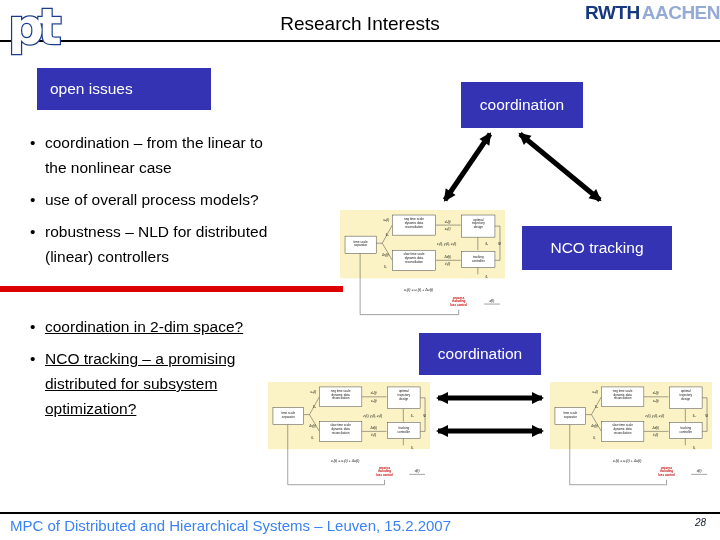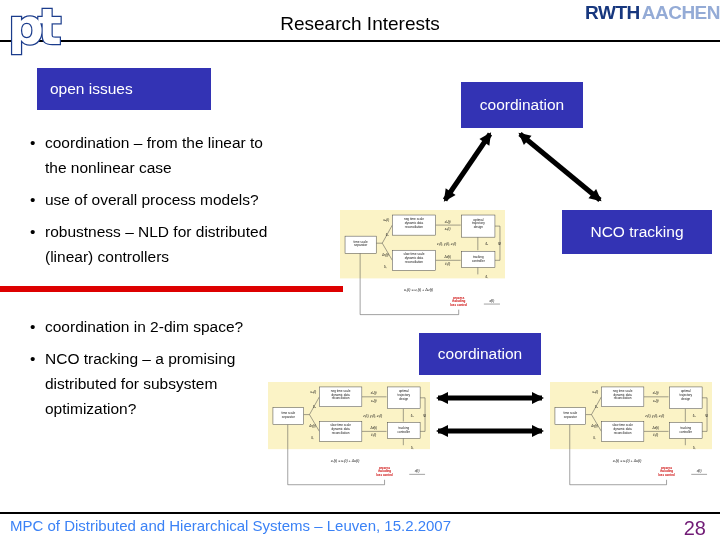--- a/index.html
+++ b/index.html
@@ -10,36 +10,36 @@
   #rule-bottom{top:512px;}
   .title{position:absolute;top:13px;left:0;right:0;text-align:center;font-size:19px;}
   .pt-logo{position:absolute;left:2px;top:0;}
   .rwth{position:absolute;right:0;top:5px;text-align:right;font-weight:bold;
         font-size:19px;line-height:16px;letter-spacing:-0.5px;}
   .rwth .dark{color:#17377e;}
   .rwth .light{color:#94abd6;margin-left:2px;}
   .bluebox{position:absolute;background:#3333b4;color:#fff;display:flex;align-items:center;font-size:15.5px;}
   #open-issues{left:37px;top:68px;width:174px;height:42px;padding-left:13px;box-sizing:border-box;}
   #coord-top{left:461px;top:82px;width:122px;height:46px;justify-content:center;}
-  #nco{left:522px;top:210px;width:150px;height:44px;justify-content:center;margin-left:40px;}
+  #nco{left:522px;top:226px;width:150px;height:44px;justify-content:center;}
   #coord-bottom{left:419px;top:333px;width:122px;height:42px;justify-content:center;}
   ul.bullets{position:absolute;left:28px;margin:0;padding:0;list-style:none;width:320px;
              font-size:15.5px;line-height:25px;}
   ul.bullets li{position:relative;padding-left:17px;margin-bottom:7px;white-space:pre-line;}
   ul.bullets li::before{content:"\2022";position:absolute;left:2px;}
   #bullets-top{top:130px;}
-  #bullets-bottom{top:314px;}
+  #bullets-bottom{top:314px;text-decoration:underline;}
   .redline{position:absolute;left:0;top:286px;width:343px;height:6px;background:#dd0000;}
   .mini-diagram{position:absolute;line-height:0;}
   #diagram-mid{left:340px;top:210px;width:165px;}
   #diagram-bl{left:268px;top:382px;width:162px;}
   #diagram-br{left:550px;top:382px;width:162px;}
   #arrows{position:absolute;left:0;top:0;pointer-events:none;}
   .footer-text{position:absolute;left:10px;top:517px;font-size:15px;color:#3b82f6;}
-  .footer-page{position:absolute;right:14px;top:517px;font-size:20px;color:#701a75;}
+  .footer-page{position:absolute;right:14px;top:517px;font-size:10px;color:#0f172a;font-style:italic;}
 </style>
 </head>
 <body>
 
 <div class="slide">
 
   <div class="hrule" id="rule-top"></div>
 
   <svg class="pt-logo" width="120" height="62" viewBox="0 0 120 62">
     <text x="6" y="44" font-family="DejaVu Sans, sans-serif" font-weight="bold" font-size="50" letter-spacing="-6" fill="#ffffff" stroke="#1b3c8c" stroke-width="2.5" paint-order="stroke">pt</text>

